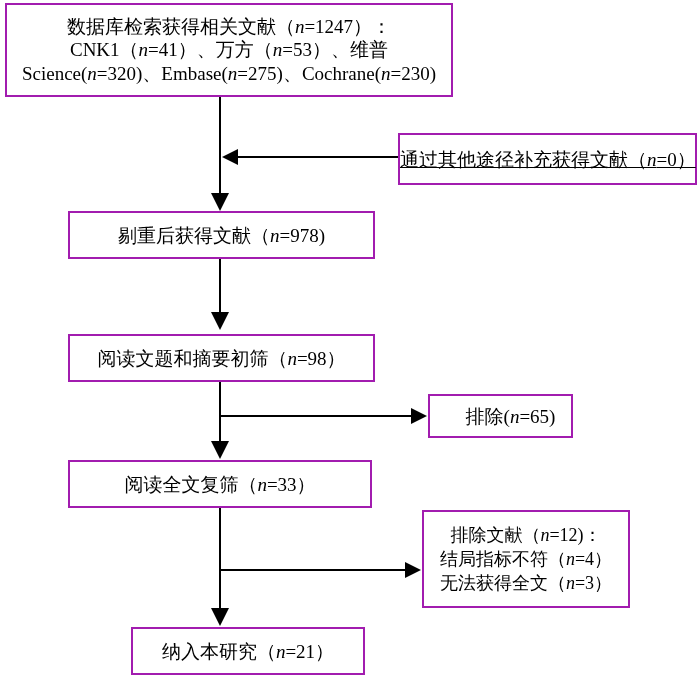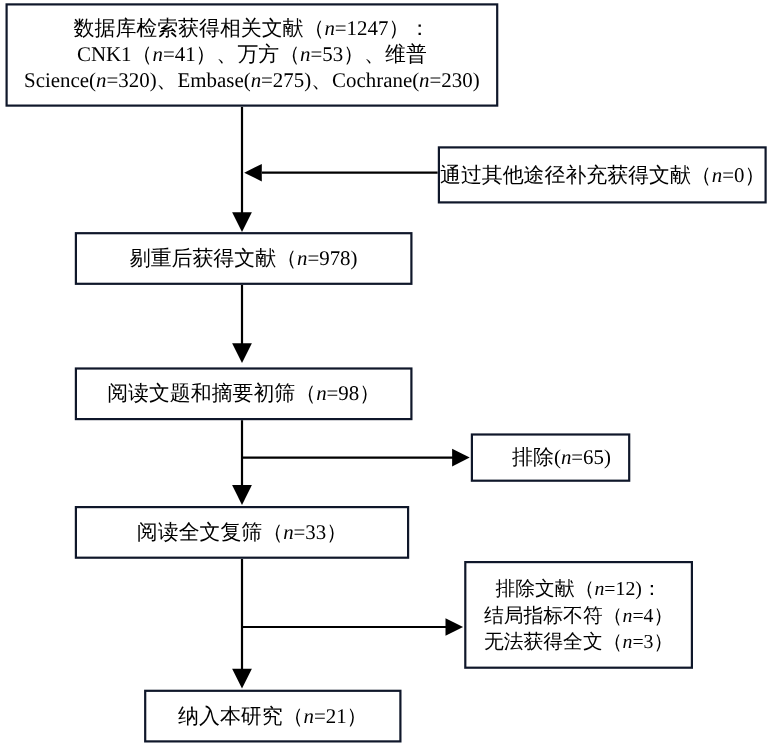--- a/index.html
+++ b/index.html
@@ -13,36 +13,36 @@
     overflow: hidden;
   }
   .connectors {
     position: absolute;
     left: 0; top: 0;
     width: 700px; height: 677px;
   }
   .fbox {
     position: absolute;
     box-sizing: border-box;
-    border: 2px solid #0f172a;
+    border: 2px solid #a21caf;
     background: #ffffff;
     display: flex;
     flex-direction: column;
     justify-content: center;
     align-items: center;
     text-align: center;
     font-size: 19px;
     line-height: 23px;
     white-space: nowrap;
   }
   .fbox .line { width: 100%; }
   i.nvar { font-style: italic; font-family: "Liberation Serif", serif; }
 
   .box-top        { left: 5px;   top: 3px;   width: 448px; height: 94px; line-height: 23.5px; }
-  .box-supplement { left: 398px; top: 133px; width: 299px; height: 52px; }
+  .box-supplement { left: 398px; top: 133px; width: 299px; height: 52px; text-decoration: underline; }
   .box-dedupe     { left: 68px;  top: 211px; width: 307px; height: 48px; }
   .box-titleabs   { left: 68px;  top: 334px; width: 307px; height: 48px; }
   .box-excl65     { left: 428px; top: 394px; width: 145px; height: 44px; padding-left: 20px; }
   .box-fulltext   { left: 68px;  top: 460px; width: 304px; height: 48px; }
   .box-excl12     { left: 422px; top: 510px; width: 208px; height: 98px; font-size: 18px; line-height: 24px; }
   .box-included   { left: 103px; top: 627px; width: 234px; height: 48px; margin-left: 28px; }
 </style>
 </head>
 <body>
 

